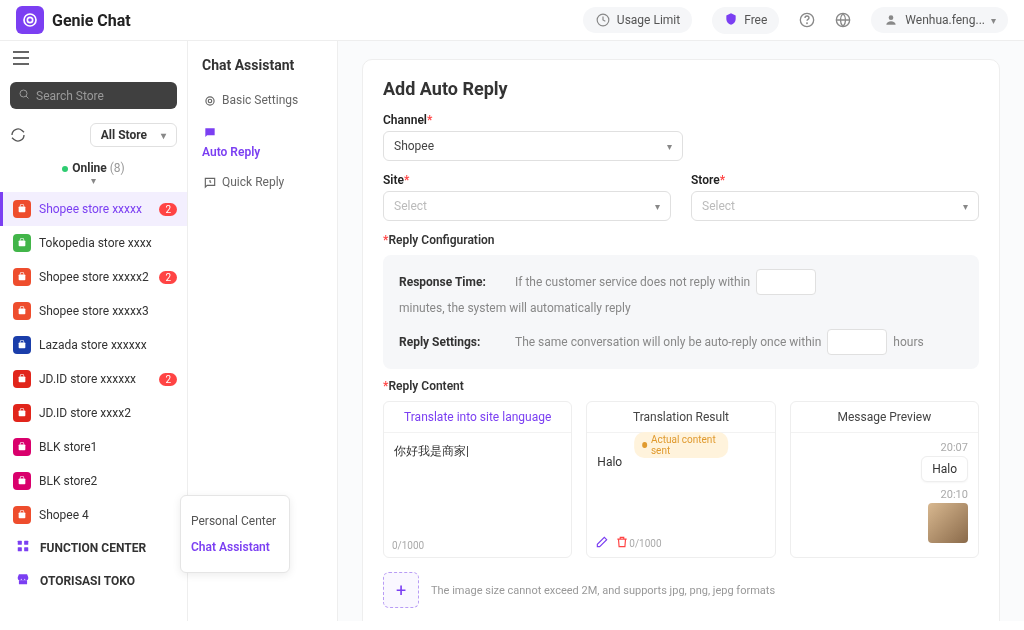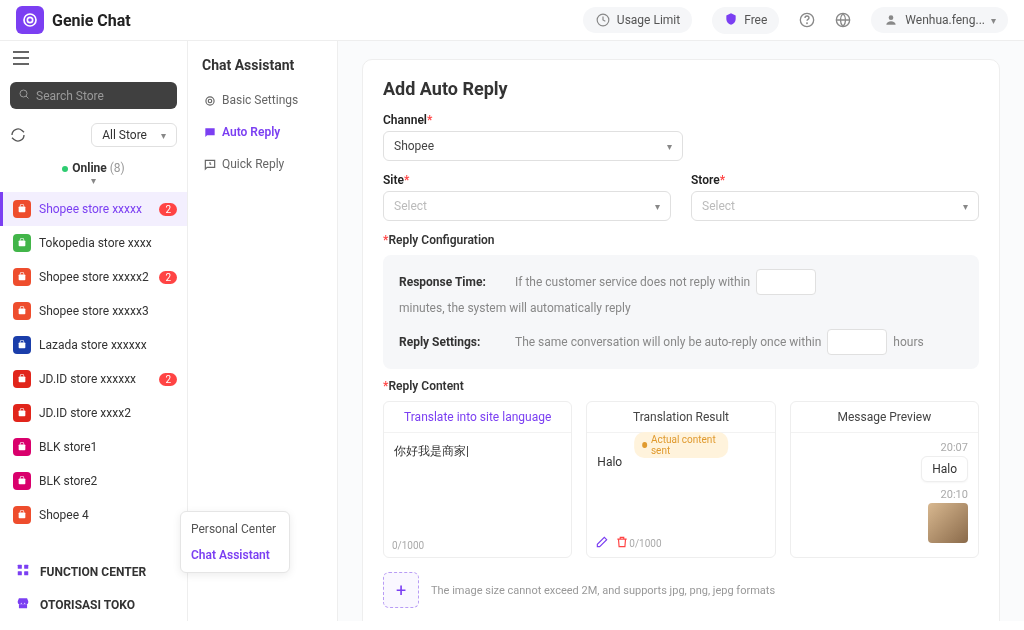--- a/index.html
+++ b/index.html
@@ -14,39 +14,39 @@
   .icon-sm { width:16px; height:16px; display:inline-flex; align-items:center; justify-content:center; color:#888; }
 
   .app { display: flex; height: calc(630px - 50px); }
   .col-stores { width: 188px; border-right: 1px solid #eee; display:flex; flex-direction:column; position:relative; }
   .col-nav { width: 150px; border-right: 1px solid #eee; padding: 12px 0; }
   .col-main { flex: 1; background: #fafbfc; padding: 18px 24px; overflow:auto; }
 
   .hamburger { padding: 10px 12px; color:#666; cursor:pointer; }
   .search { margin: 4px 10px 10px; background:#404040; border-radius:6px; display:flex; align-items:center; padding:6px 8px; gap:6px; color:#999; font-size:12px; }
   .storebar-row { display:flex; align-items:center; justify-content:space-between; padding: 4px 10px 8px; }
-  .allstore-sel { border:1px solid #e0e0e0; border-radius:6px; padding:4px 10px; font-size:12px; display:flex; align-items:center; gap:14px; cursor:pointer; }
+  .allstore-sel { border:1px solid #e0e0e0; border-radius:6px; padding:4px 10px; font-size:12px; display:flex; align-items:center; gap:14px; cursor:pointer;font-weight:bold; }
   .section-hdr { display:flex; align-items:center; justify-content:space-between; padding:6px 10px; font-size:12px; color:#333; cursor:pointer;flex-direction:column;}
   .dot-green { width:6px; height:6px; background:#2ecc71; border-radius:50%; display:inline-block; margin-right:4px;}
   .store-item { display:flex; align-items:center; padding:8px 10px; gap:8px; font-size:12px; color:#333; cursor:pointer; border-left:3px solid transparent;}
   .store-item.active { background:#f3effe; color:#7b3ff2; border-left-color:#7b3ff2;}
   .store-icon { width:18px; height:18px; border-radius:4px; display:flex; align-items:center; justify-content:center; font-size:10px; color:#fff;}
   .badge { margin-left:auto; background:#f44; color:#fff; border-radius:8px; font-size:10px; padding:1px 6px;}
   .store-label { flex:1; white-space:nowrap; overflow:hidden; text-overflow:ellipsis;}
 
-  .bottom-funcs { position:absolute; bottom:0; left:0; right:0; padding:0 10px;}
+  .bottom-funcs { position:absolute; bottom:24px; left:0; right:0; padding:0 10px;}
   .func-item { display:flex; align-items:center; gap:8px; padding:8px 6px; font-size:12px; font-weight:700; color:#333; cursor:pointer;}
   .func-icon { color:#7b3ff2; width:16px;}
-  .popover { position:absolute; bottom:48px; left:180px; background:#fff; border:1px solid #e5e5e5; border-radius:6px; box-shadow:0 2px 8px rgba(0,0,0,0.08); width:110px; padding:4px 0; font-size:12px; z-index:5;}
+  .popover { position:absolute; bottom:48px; left:180px; background:#fff; border:1px solid #e5e5e5; border-radius:6px; box-shadow:0 2px 8px rgba(0,0,0,0.08); width:110px; padding:12px 0; font-size:12px; z-index:5;}
   .popover div { padding:6px 10px; cursor:pointer; color:#555;}
   .popover .po-active { color:#7b3ff2; font-weight:600;}
 
   .nav-title { font-weight:700; font-size:14px; padding:4px 14px 12px; }
   .nav-item { display:flex; gap:4px; padding:8px 14px; font-size:12px; color:#666; cursor:pointer;}
-  .nav-item.active { color:#7b3ff2; font-weight:600; }
+  .nav-item.active { color:#7b3ff2; font-weight:600;flex-direction:column; }
   .nav-icon { width:16px; height:16px; display:flex; align-items:center; justify-content:center;}
 
   .page-card { background:#fff; border:1px solid #eee; border-radius:10px; padding:18px 20px 22px; }
   .page-title { font-size:18px; font-weight:700; margin-bottom:14px; }
   .form-row { display:flex; gap:20px; margin-bottom:12px;}
   .form-col { flex:1; display:flex; flex-direction:column; gap:4px;}
   .lbl { font-size:12px; font-weight:600; color:#222;}
   .req { color:#f44; }
   .select { border:1px solid #e0e0e0; border-radius:6px; padding:7px 10px; font-size:12px; color:#444; display:flex; align-items:center; justify-content:space-between; background:#fff; cursor:pointer;}
   .select.placeholder { color:#bbb; }

